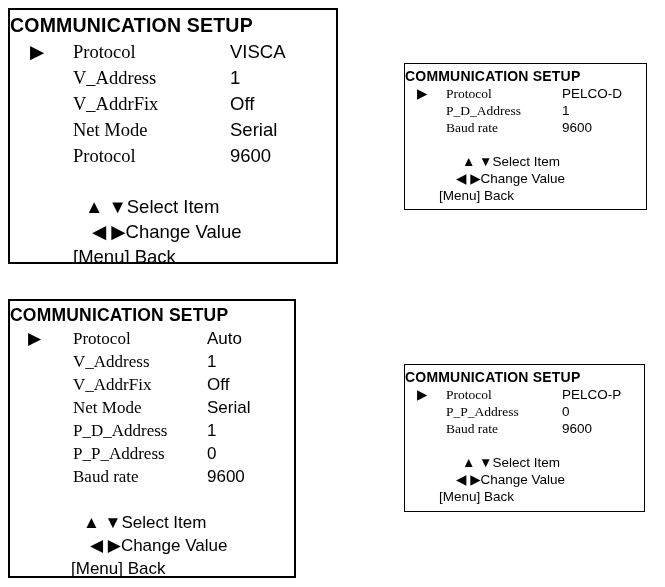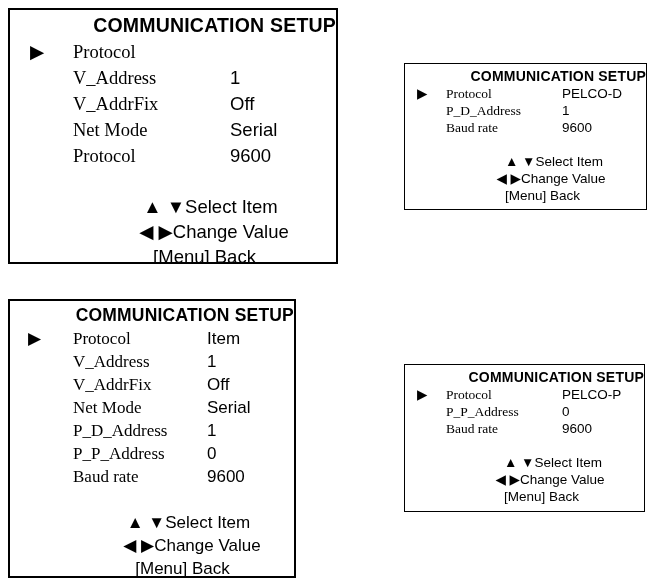--- a/index.html
+++ b/index.html
@@ -11,26 +11,26 @@
     color: #000000;
     overflow: hidden;
   }
   .panel {
     position: absolute;
     box-sizing: border-box;
     background: #ffffff;
     border: 2px solid #000000;
     overflow: hidden;
   }
-  .title { font-weight: bold; text-align: right; letter-spacing: 0.2px; }
+  .title { font-weight: bold; text-align: left; letter-spacing: 0.2px; }
   .row { display: flex; align-items: baseline; }
   .cur { flex: none; }
   .lab { flex: none; font-family: Liberation Serif, serif; }
   .val { flex: 1 1 auto; }
-  .hint { white-space: pre; text-align: center; }
+  .hint { white-space: pre; }
 
   
   .lg { left: 8px; top: 8px; width: 330px; height: 256px;
         font-size: 18.5px; line-height: 25px; padding-top: 2px; }
   .lg .title { font-size: 19.5px; line-height: 27px; }
   .lg .row { padding-left: 20px; }
   .lg .cur { width: 43px; }
   .lg .lab { width: 157px; }
   .lg .blank { height: 25px; }
   .lg .hint-select { padding-left: 75px; }
@@ -65,20 +65,21 @@
   .sm-2 { left: 404px; top: 364px; width: 241px; height: 148px; }
 </style>
 </head>
 <body>
 
 <div class="panel lg">
   <div class="title">COMMUNICATION SETUP</div>
   <div class="row">
     <span class="cur">▶</span>
       <span class="lab">Protocol</span>
+      <span class="val">VISCA</span>
   </div>
   <div class="row">
     <span class="cur"></span>
       <span class="lab">V_Address</span>
       <span class="val">1</span>
   </div>
   <div class="row">
     <span class="cur"></span>
       <span class="lab">V_AddrFix</span>
       <span class="val">Off</span>
@@ -120,21 +121,21 @@
   <div class="hint hint-select"><span>▲ ▼</span><span>Select Item</span></div>
   <div class="hint hint-change"><span>◀ ▶</span><span>Change Value</span></div>
   <div class="hint hint-back">[Menu] Back</div>
 </div>
 
 <div class="panel md">
   <div class="title">COMMUNICATION SETUP</div>
   <div class="row">
     <span class="cur">▶</span>
       <span class="lab">Protocol</span>
-      <span class="val">Item</span>
+      <span class="val">Auto</span>
   </div>
   <div class="row">
     <span class="cur"></span>
       <span class="lab">V_Address</span>
       <span class="val">1</span>
   </div>
   <div class="row">
     <span class="cur"></span>
       <span class="lab">V_AddrFix</span>
       <span class="val">Off</span>

